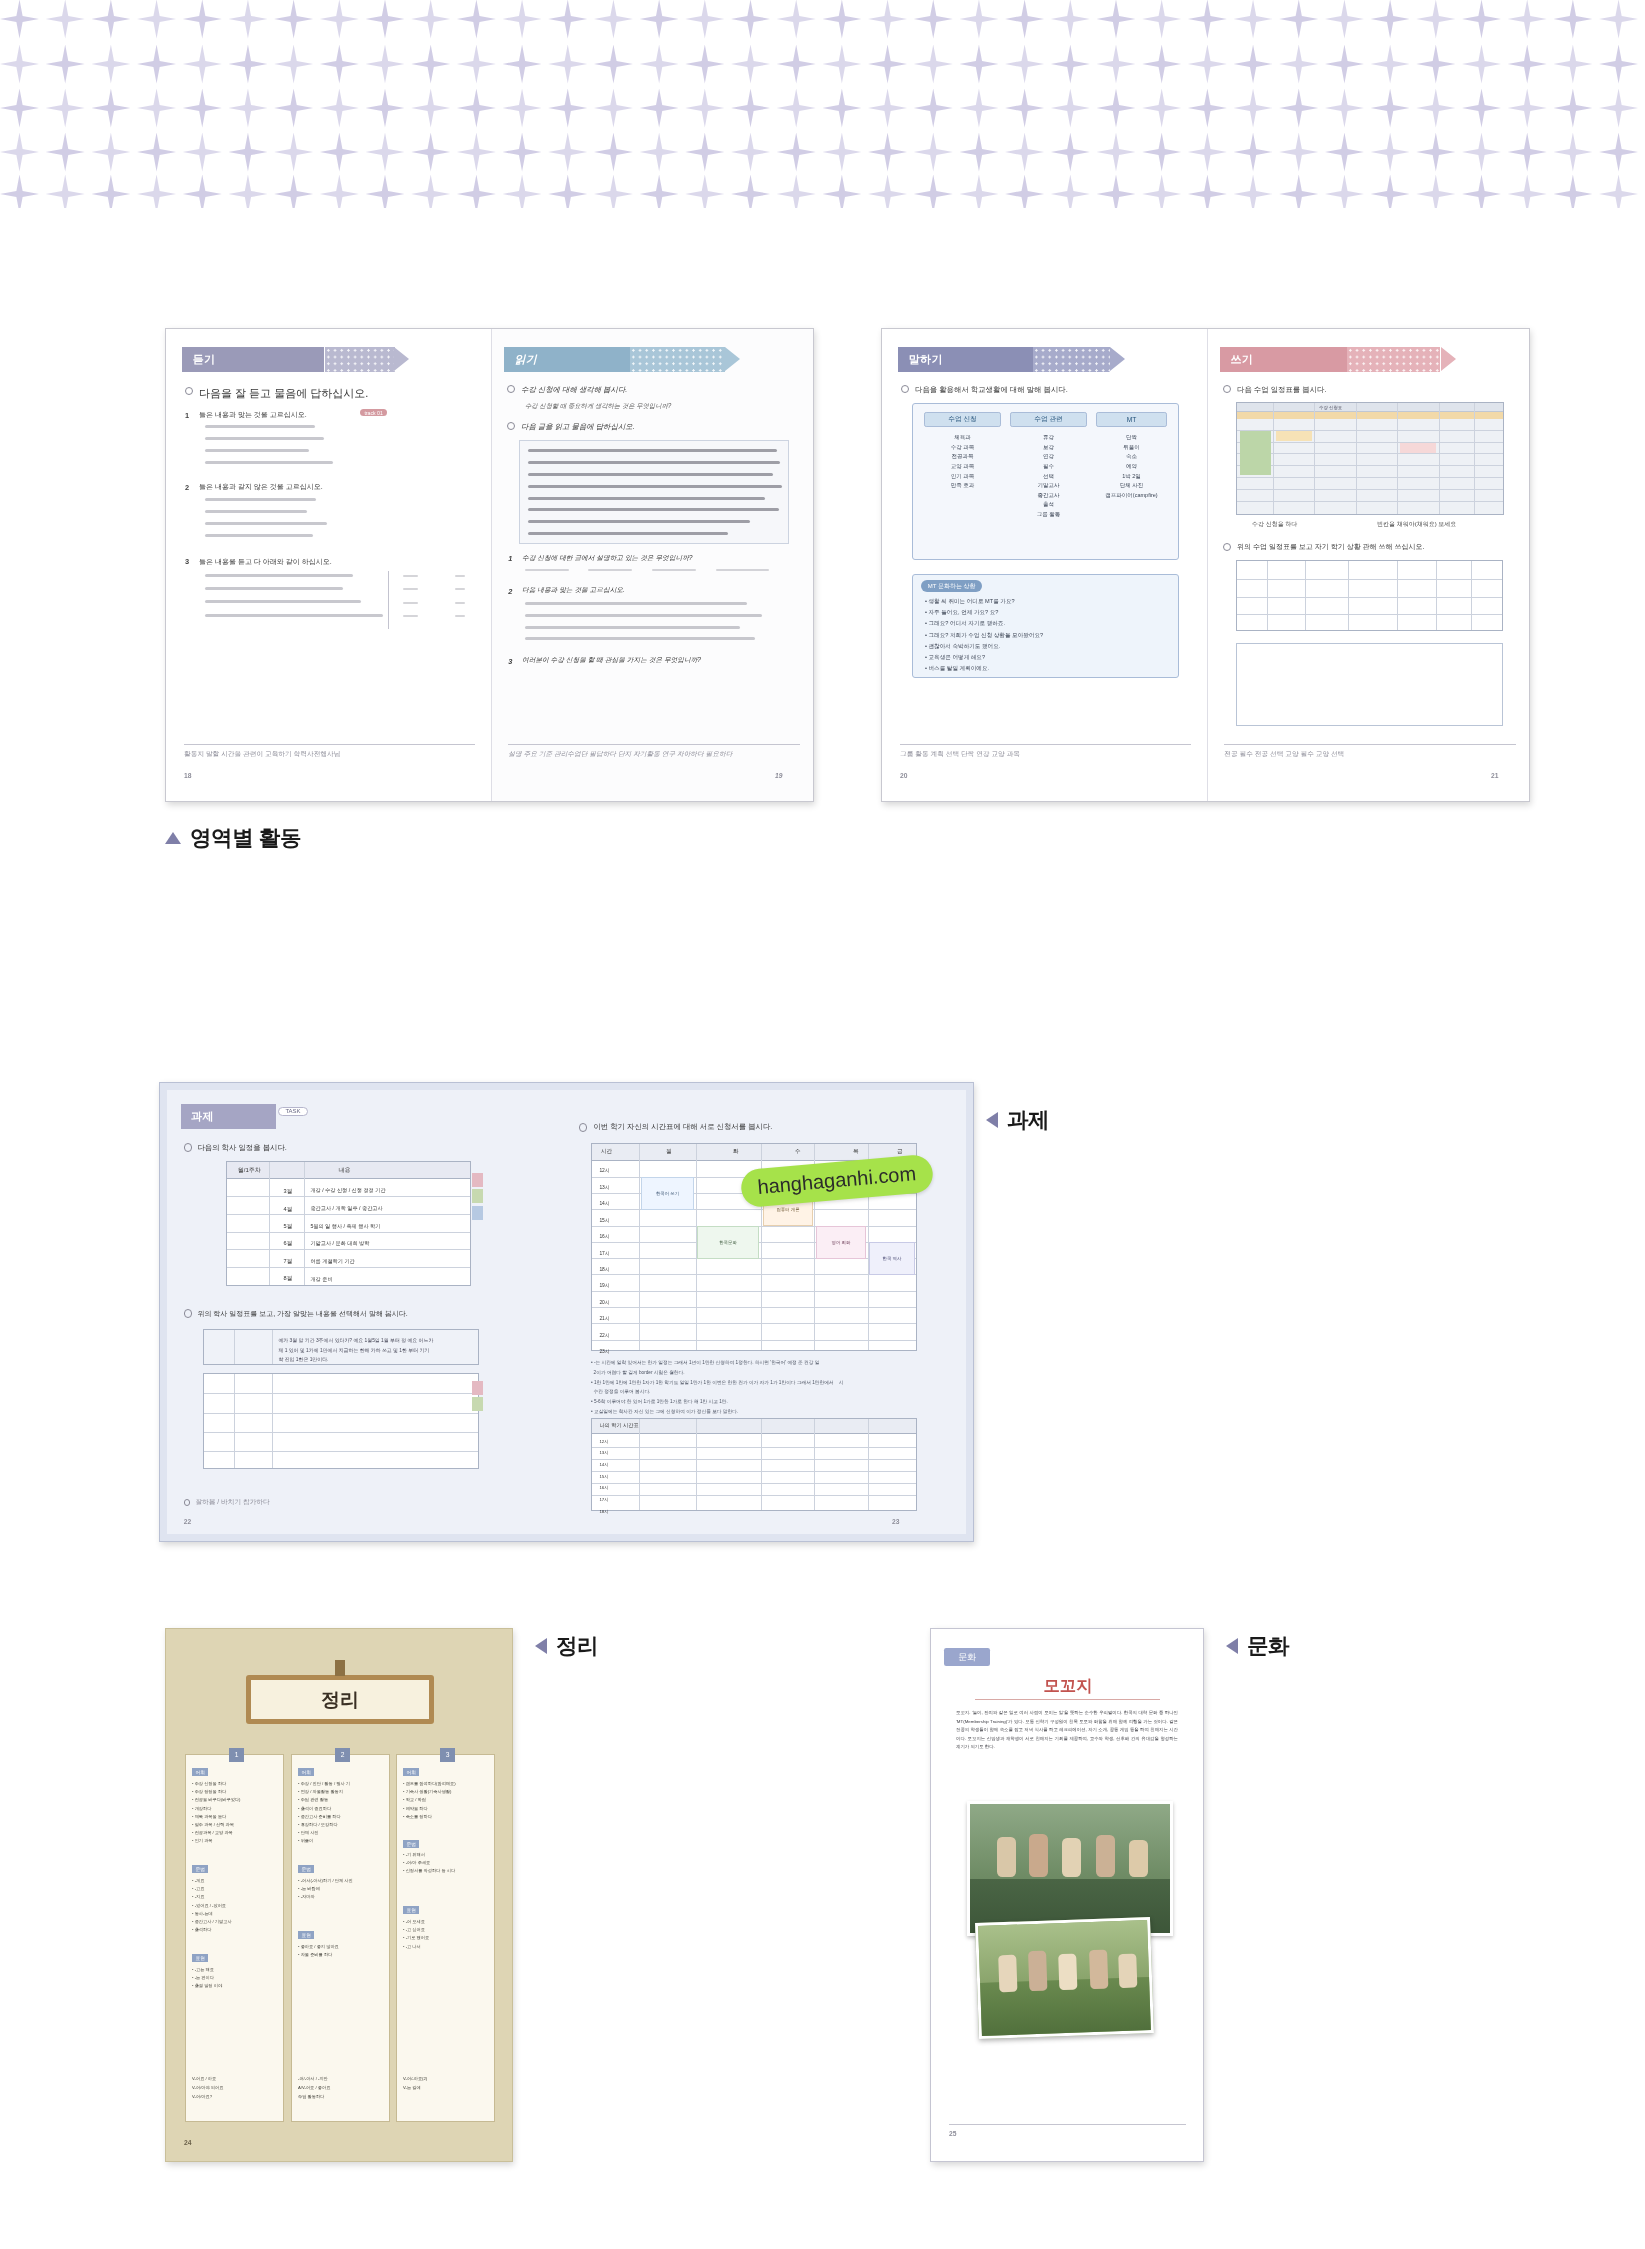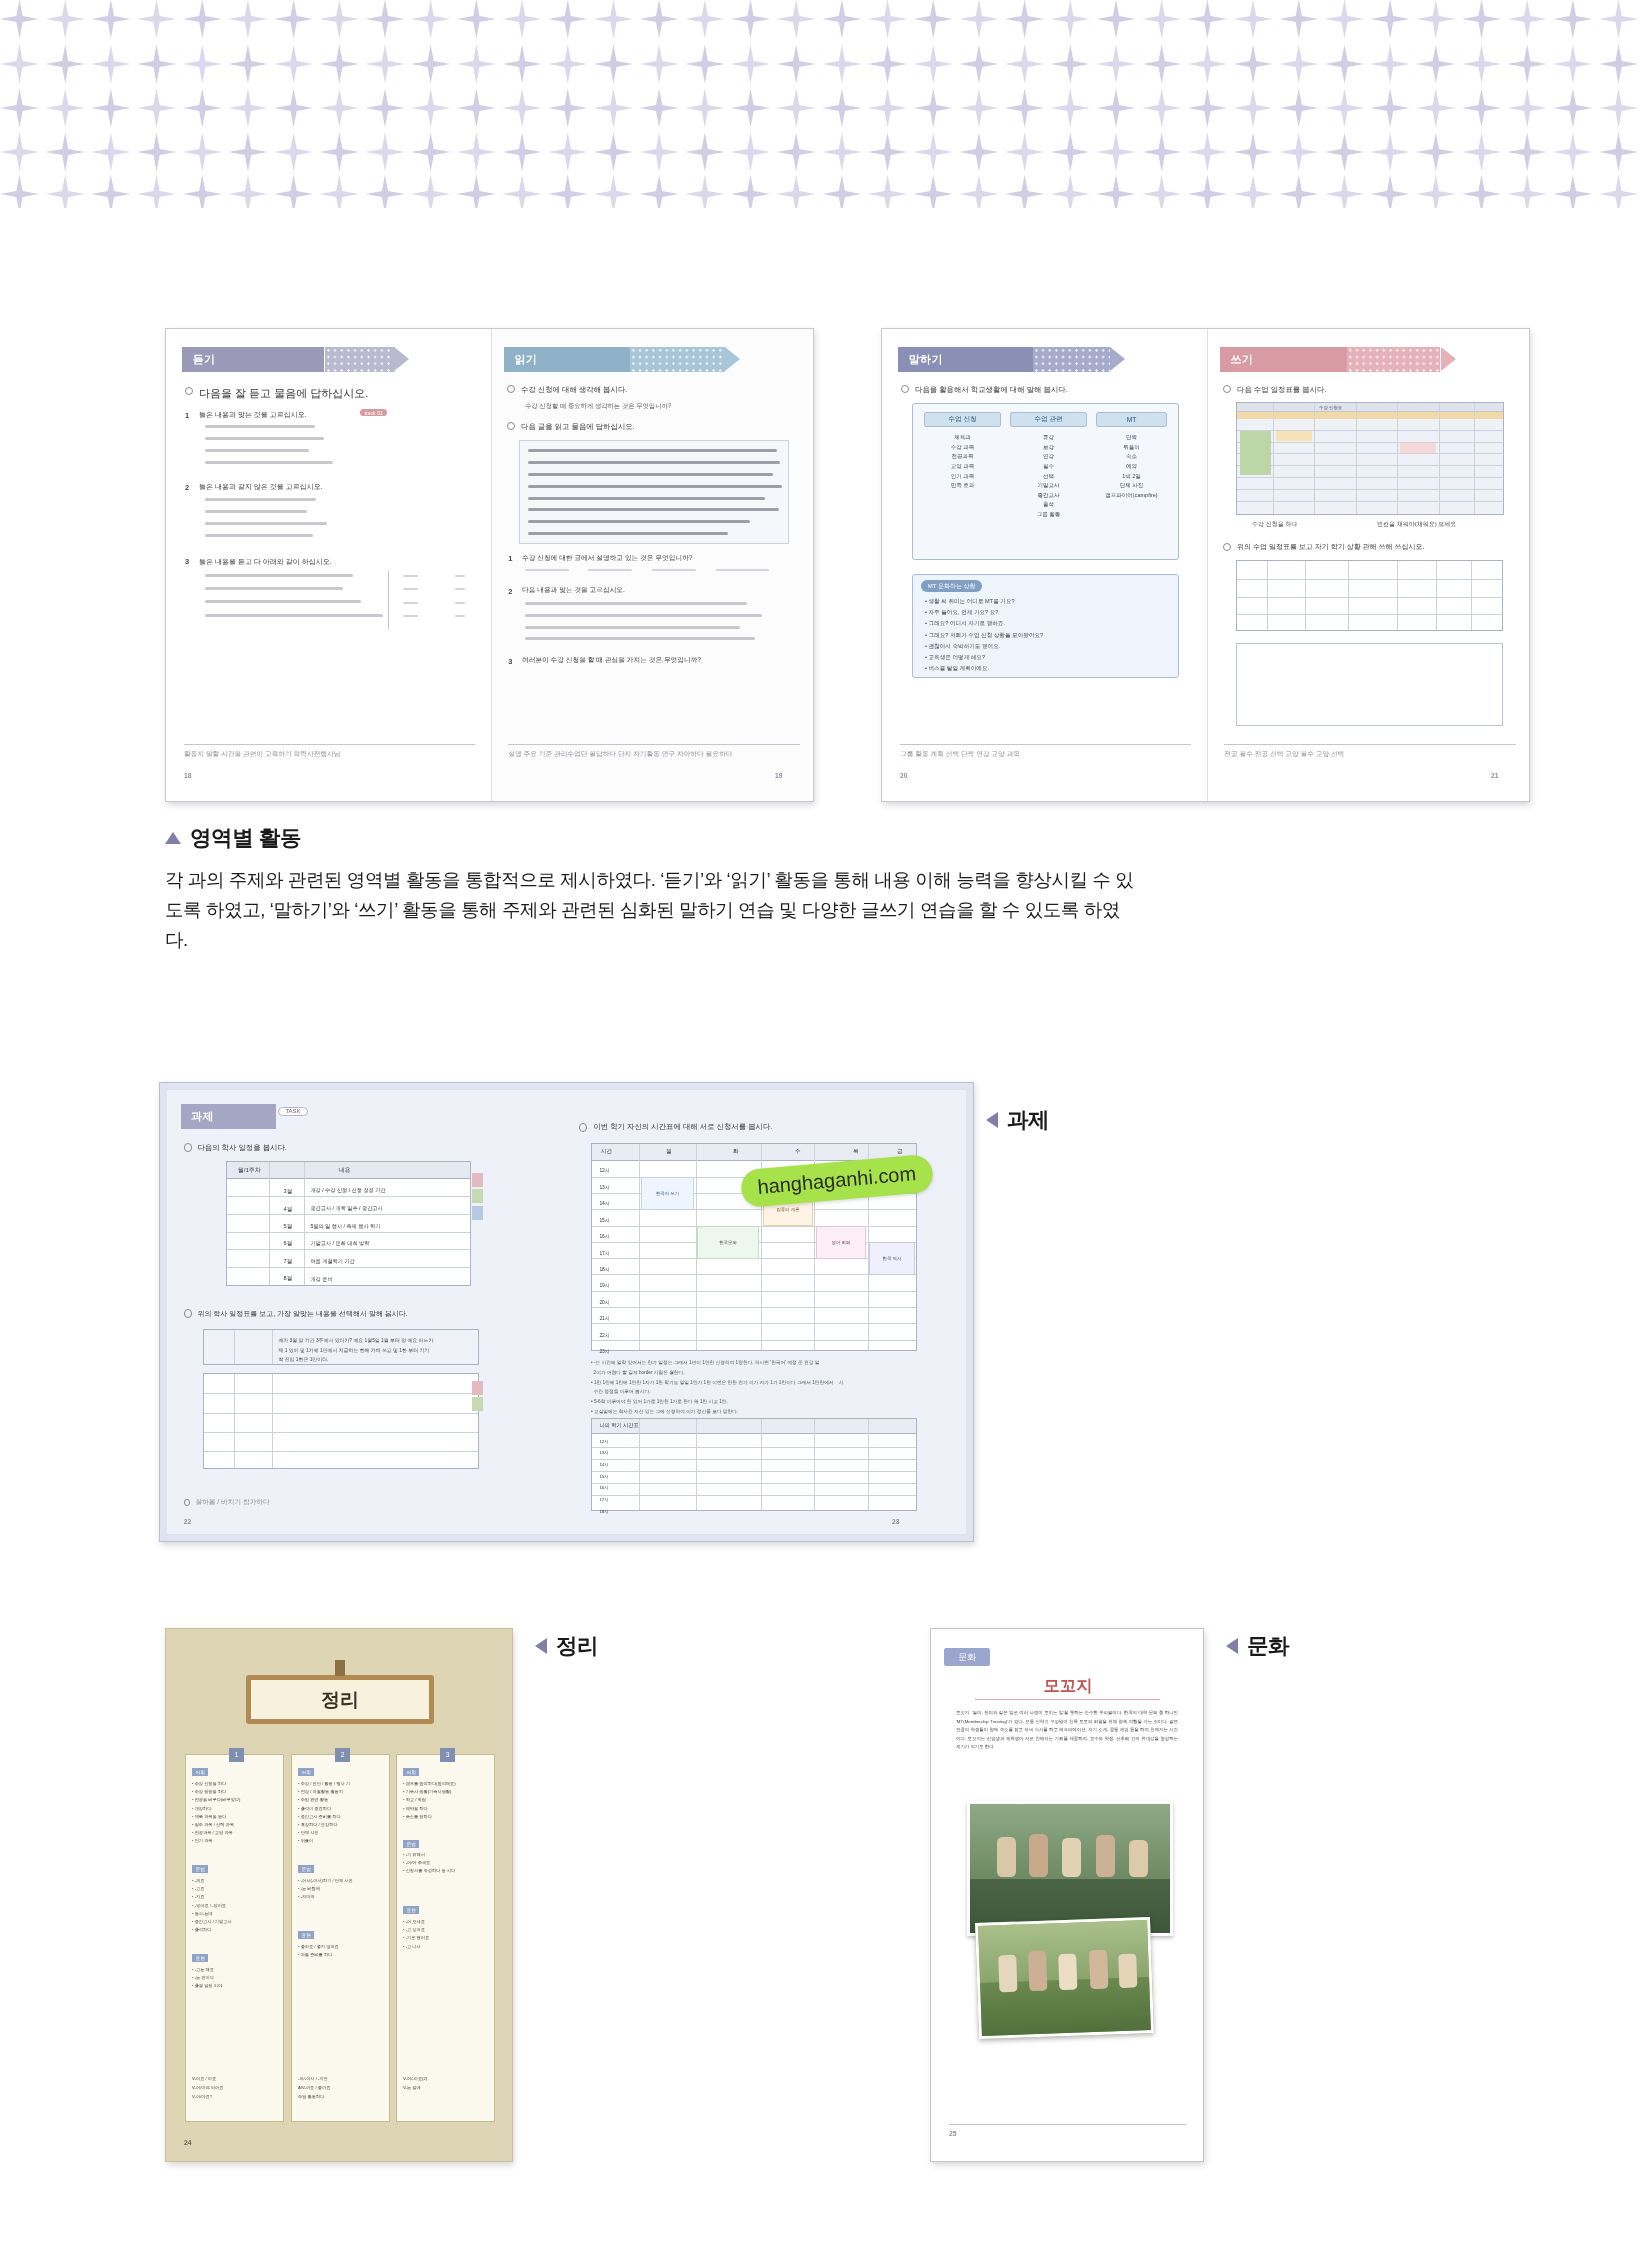--- a/index.html
+++ b/index.html
@@ -336,21 +336,21 @@
     <div class="ln t" style="left:237px; top:273px; width:15px;"></div>
     <div class="ln t" style="left:289px; top:273px; width:10.4px;"></div>
     <div class="ln t" style="left:237px; top:286px; width:15px;"></div>
     <div class="ln t" style="left:289px; top:286px; width:10.4px;"></div>
 
     <div class="footline" style="left:18px; top:415px; width:291px;"></div>
     <div class="page-foot" style="left:18px; top:421px;">활동지  말할  시간을  관련이  교육하기  학력사전행사님</div>
     <div class="page-foot" style="left:18px; top:443px; font-weight:bold;">18</div>
   </div>
 
-  <div class="page-half" style="left:325px; width:325px; background:#fcfcfd; border-left:0.7px solid #dedee6;">
+  <div class="page-half" style="left:325px; width:325px; background:#fcfcfd; border-left:0.7px solid #dedee6;font-style:italic;">
     <div class="sect-header" style="left:12px; top:18px; width:126px; background:#8fb2c9;">
       <span>읽기</span>
     </div>
     <div class="sect-tail" style="left:138px; top:18px; width:95px; background-color:#a9c6d8;"></div>
     <div class="arrow-tip" style="left:233px; top:18px; border-left:15px solid #a9c6d8;"></div>
 
     <div class="circ" style="left:15px; top:56px;"></div>
     <div style="position:absolute; left:29px; top:56px; font-size:7.4px; color:#333;">수강 신청에 대해 생각해 봅시다.</div>
     <div style="position:absolute; left:33px; top:73px; font-size:6.3px; color:#555;">수강 신청할 때 중요하게 생각하는 것은 무엇입니까?</div>
 
@@ -482,21 +482,20 @@
     <div class="page-foot" style="left:16.3px; top:421px;">전공 필수   전공 선택   교양 필수   교양 선택</div>
     <div class="page-foot" style="left:283px; top:443px; font-weight:bold;">21</div>
   </div>
 </div>
 
 <div style="position:absolute; left:165px; top:823px; width:1038px;">
   <div class="cap-title">
     <span class="tri up"></span>
     <span>영역별 활동</span>
   </div>
-  <div class="cap-body" style="margin-top:13.3px; width:971px;">각 과의 주제와 관련된 영역별 활동을 통합적으로 제시하였다. ‘듣기’와 ‘읽기’ 활동을 통해 내용 이해 능력을 향상시킬 수 있도록 하였고, ‘말하기’와 ‘쓰기’ 활동을 통해 주제와 관련된 심화된 말하기 연습 및 다양한 글쓰기 연습을 할 수 있도록 하였다.</div>
 </div>
 
 <div class="spread" style="left:159px; top:1082px; width:815px; height:460px; background:#dfe4f0; border-color:#b9c0d4;">
 
   <div style="position:absolute; left:7.4px; top:7.4px; right:7.4px; bottom:7.4px; background:#eef1f8;"></div>
 
   <div class="page-half" style="left:7.4px; width:393px; top:7.4px; bottom:7.4px;">
     <div class="sect-header" style="left:13.3px; top:13.3px; width:95px; background:#a5a5c4;">
       <span>과제</span>
     </div>

